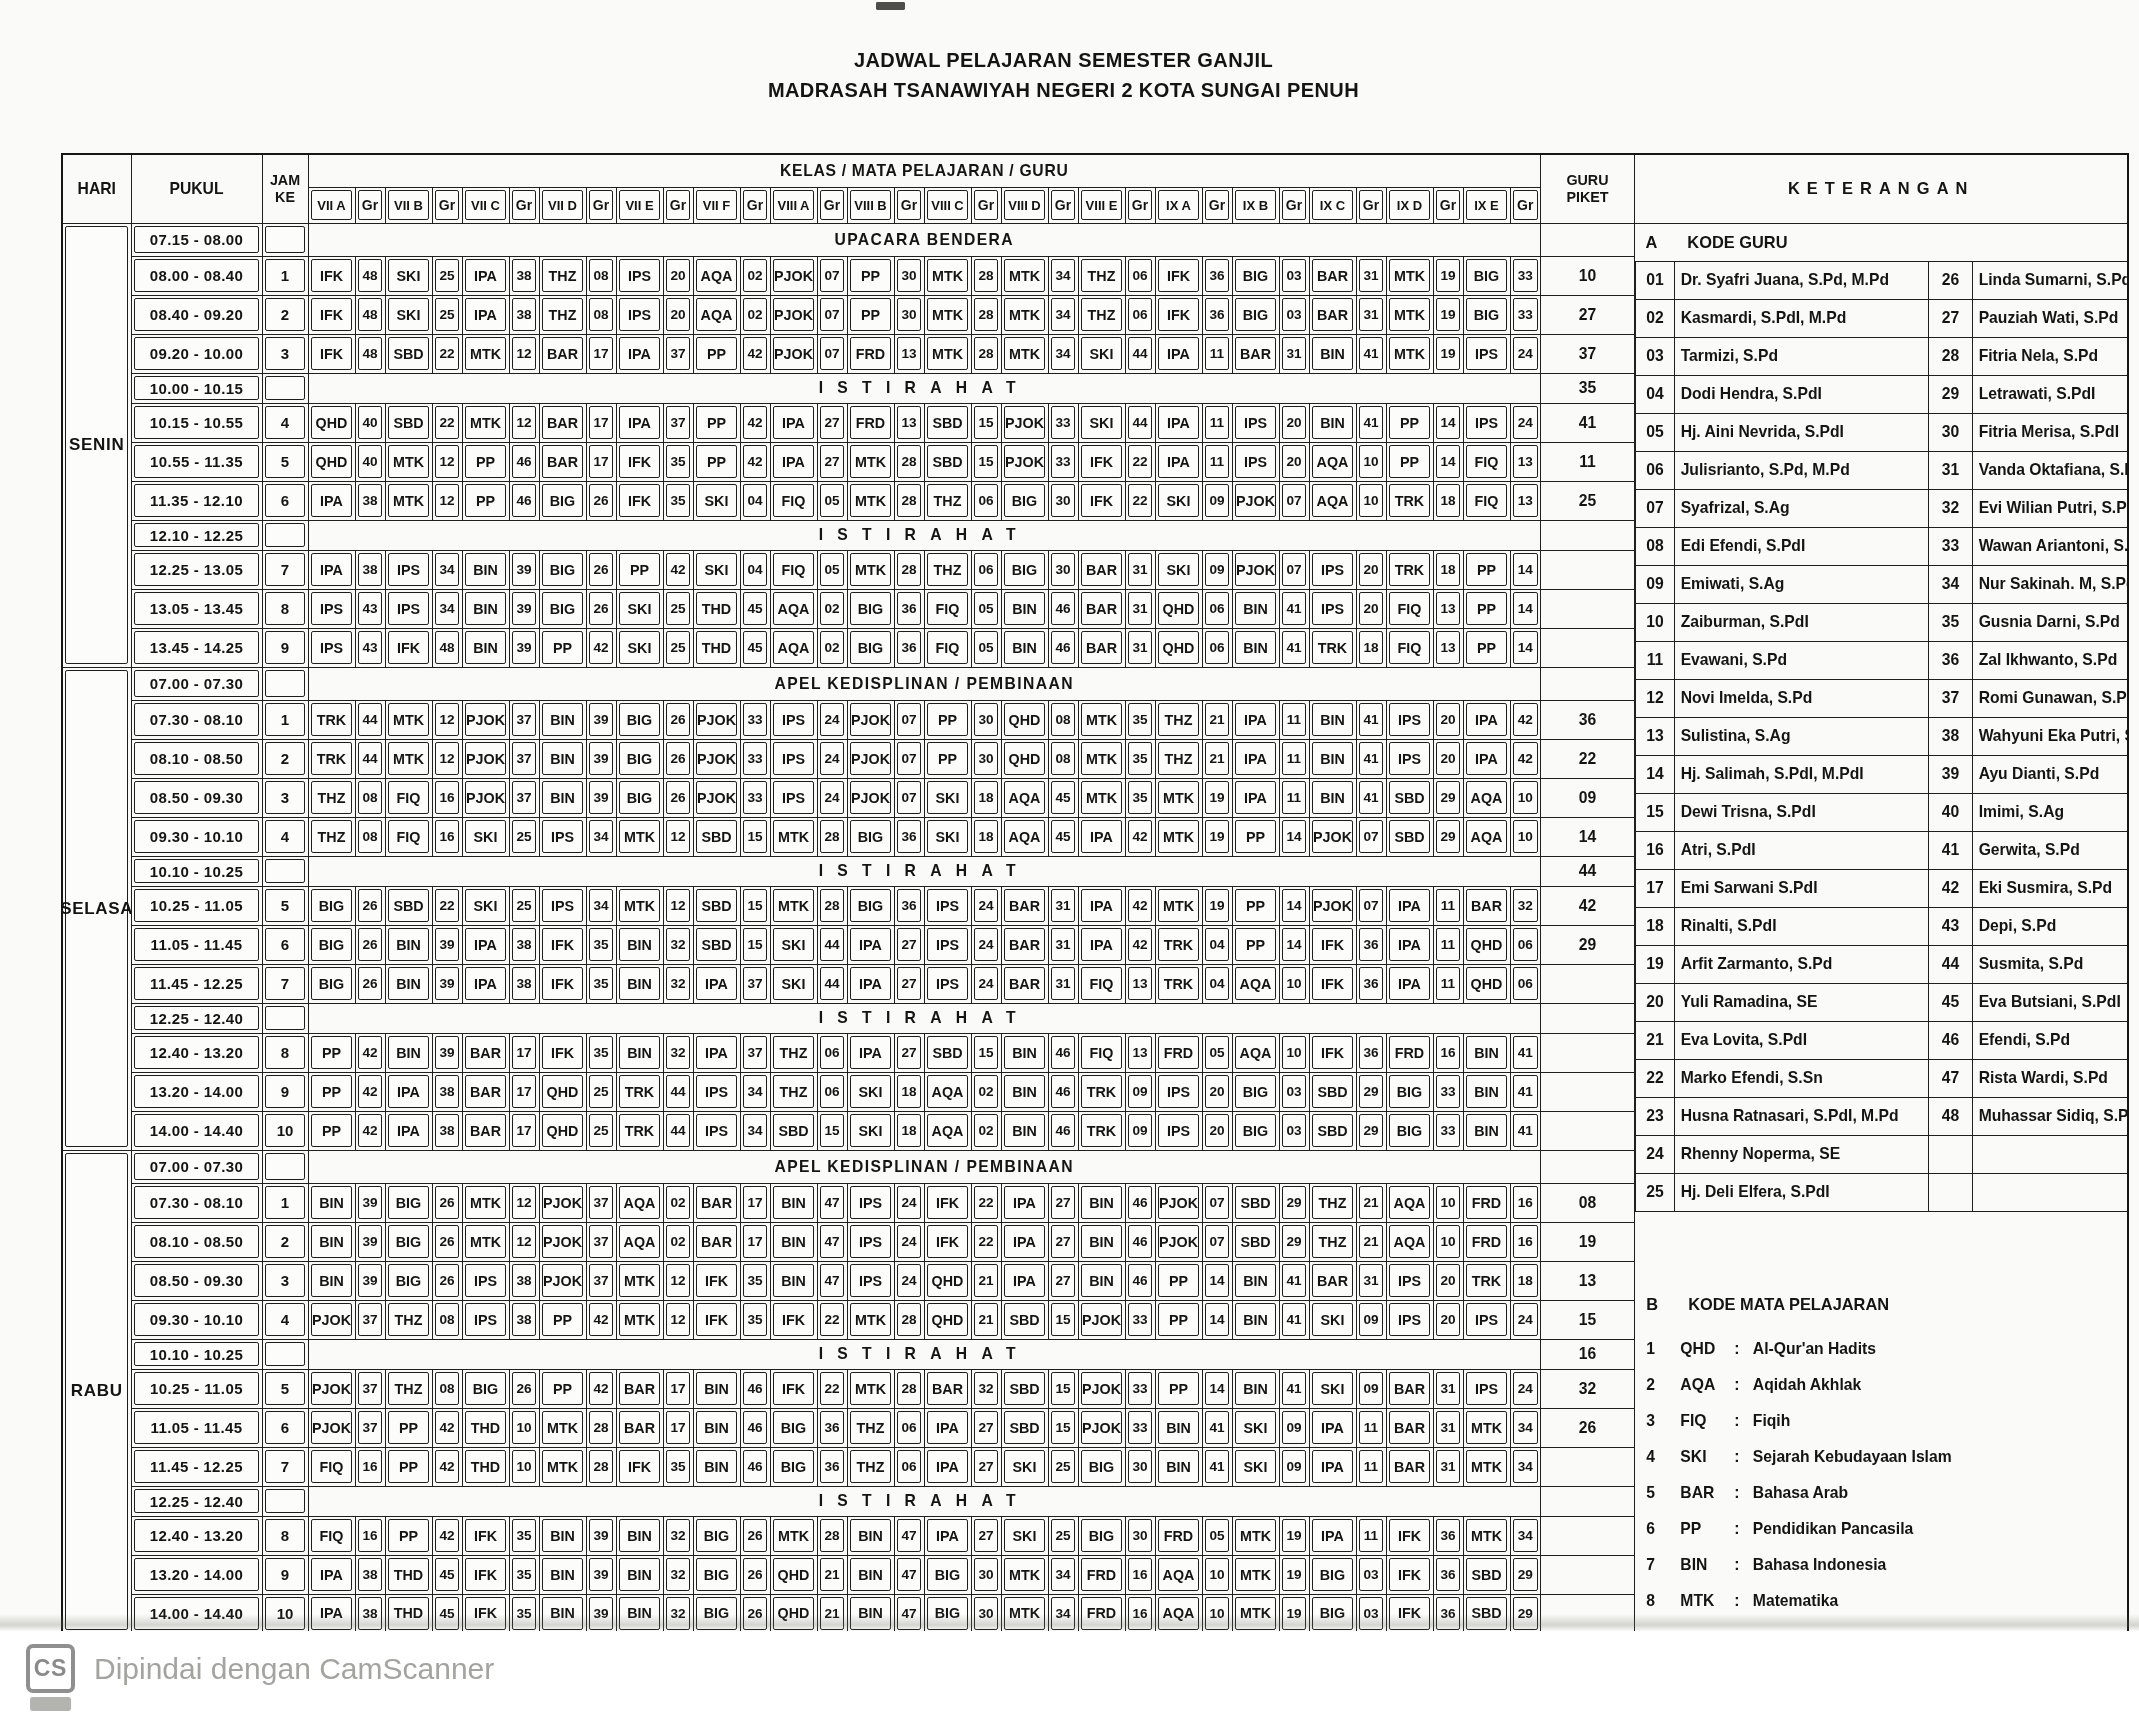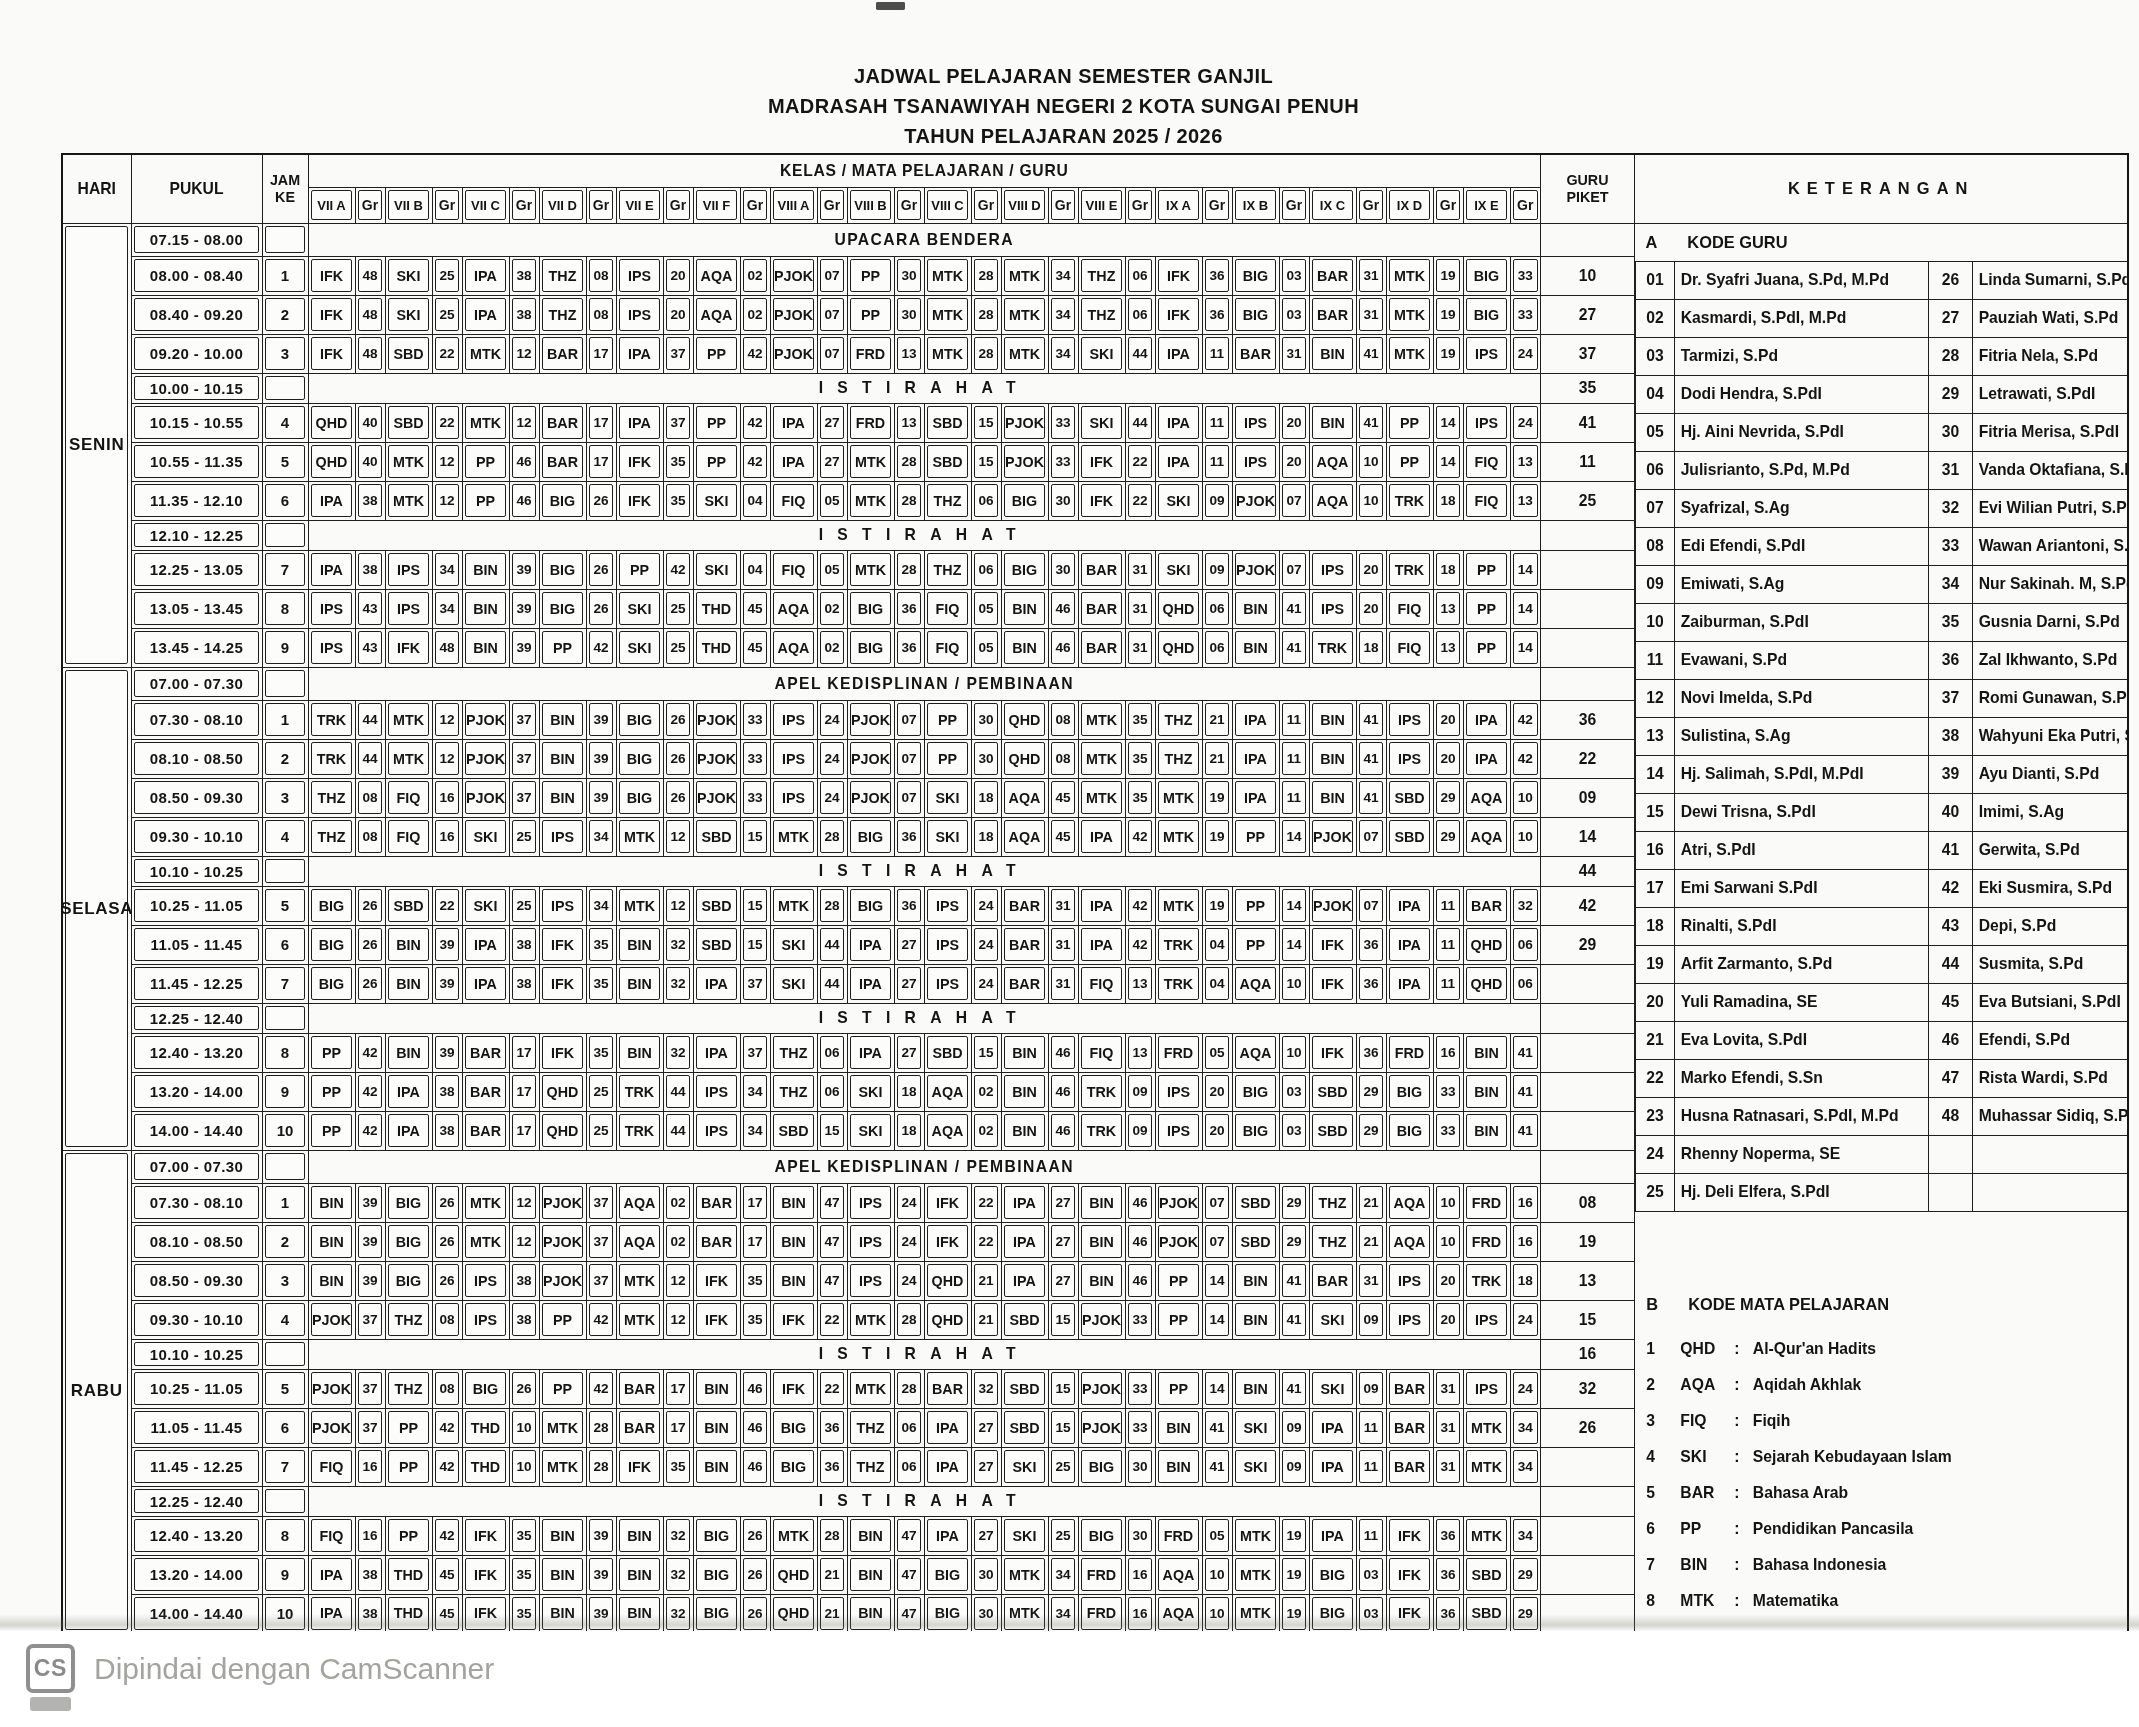--- a/index.html
+++ b/index.html
@@ -5,21 +5,21 @@
   html,body{margin:0;padding:0;background:#dedede;}
   .page{position:relative;width:2140px;height:1728px;background:#fafaf8;
         font-family:"Liberation Sans",sans-serif;color:#141414;overflow:hidden;}
 
   
   .corner-mark{position:absolute;left:876px;top:2.1px;width:28.5px;height:7.8px;background:#2e2e2e;border-radius:1.4px;opacity:.85;}
   .paper-edge{position:absolute;left:0;right:0;top:1614px;height:17px;
       background:linear-gradient(to bottom,rgba(0,0,0,0),rgba(110,110,104,.28) 65%,rgba(0,0,0,0));}
 
   
-  .title-block{position:absolute;left:457px;top:61px;width:1213px;text-align:center;}
+  .title-block{position:absolute;left:457px;top:45px;width:1213px;text-align:center;}
   .title-block div{font-weight:bold;font-size:20px;line-height:30px;letter-spacing:0.4px;}
 
   
   table.sched{position:absolute;left:61px;top:153px;width:2067px;border-collapse:collapse;
       table-layout:fixed;border:2.9px solid #161616;}
   table.sched th,table.sched td{border:1.8px solid #1f1f1f;padding:0;overflow:hidden;}
 
   thead tr.h1{height:33px;}
   thead tr.h2{height:36px;}
   th{font-weight:bold;}
@@ -83,21 +83,20 @@
 </head>
 <body>
 
 <div class="page">
 
   <div class="corner-mark"></div>
 
   <div class="title-block">
     <div>JADWAL PELAJARAN SEMESTER GANJIL</div>
     <div>MADRASAH TSANAWIYAH NEGERI 2 KOTA SUNGAI PENUH</div>
-    <div>TAHUN PELAJARAN 2025 / 2026</div>
   </div>
 
   <table class="sched">
     <colgroup id="sched-cols">
         <col style="width: 69px;">
         <col style="width: 131px;">
         <col style="width: 46px;">
         <col style="width: 47px;">
         <col style="width: 30px;">
         <col style="width: 47px;">

